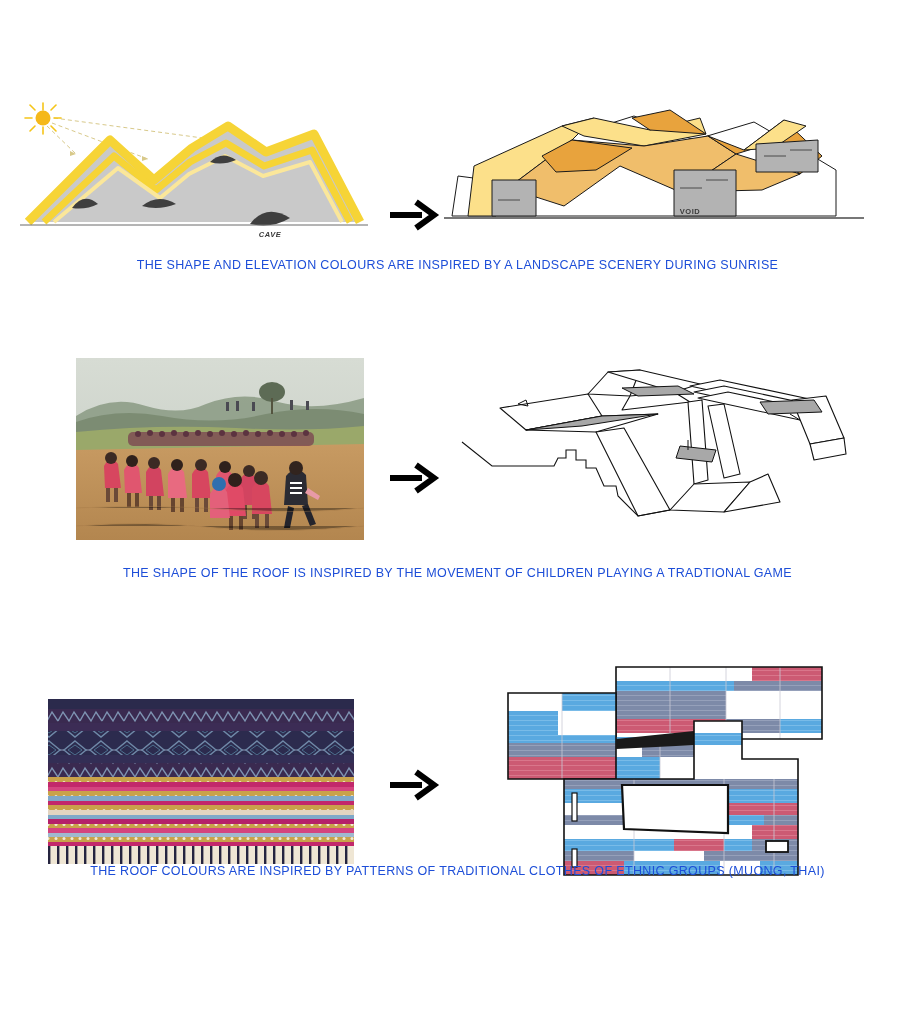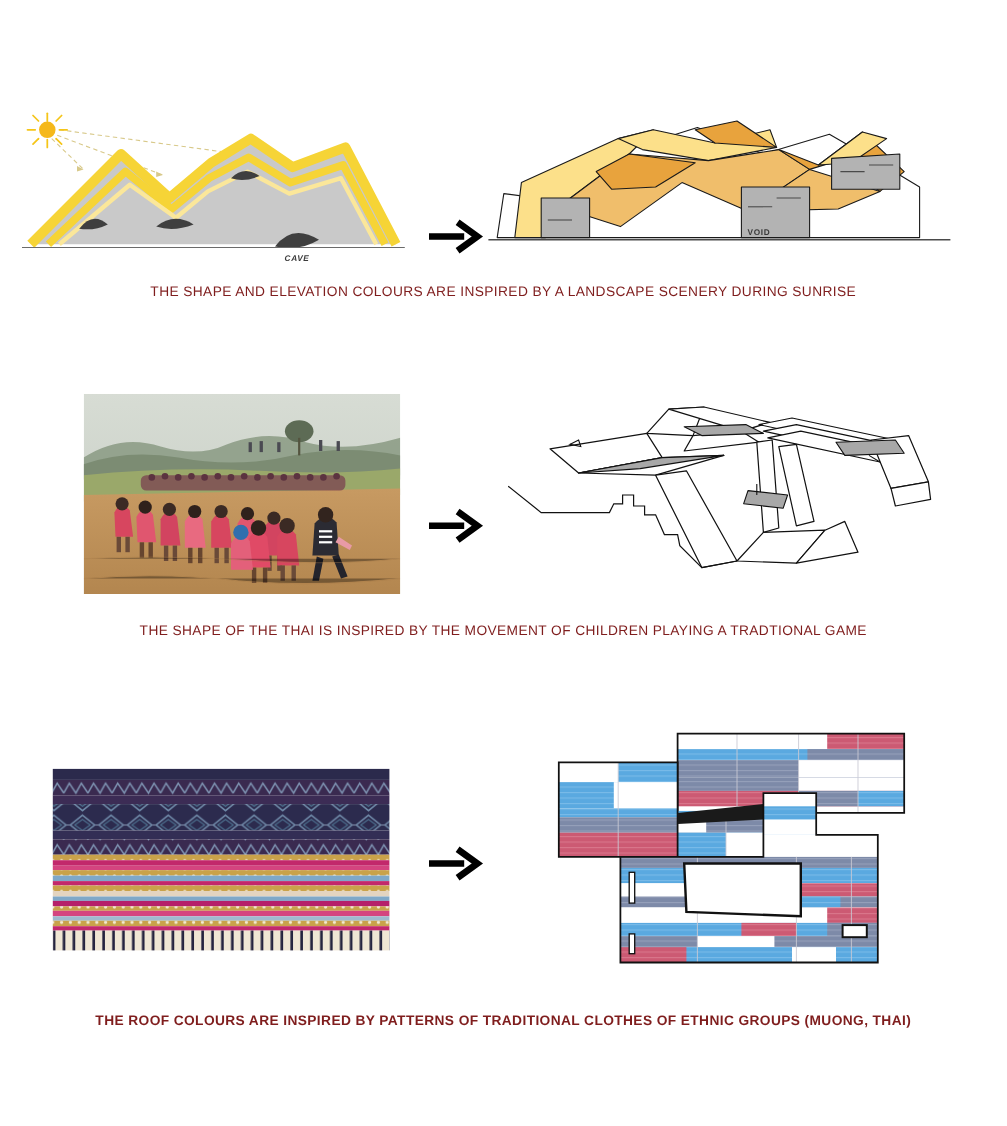--- a/index.html
+++ b/index.html
@@ -46,27 +46,27 @@
   .arrow svg { display: block; width: 100%; height: 100%; }
 
   .caption {
     position: absolute;
     left: 0;
     width: 915px;
     text-align: center;
     font-size: 12.5px;
     letter-spacing: 0.35px;
     font-weight: 400;
-    color: #7f1d1d;
+    color: #1d4ed8;
     white-space: nowrap;
     font-family: "Liberation Sans", sans-serif;
   }
   #caption-1 { top: 258px; }
   #caption-2 { top: 566px; }
-  #caption-3 { top: 921px; font-weight: bold; }
+  #caption-3 { top: 864px; }
 
   
   #landscape-illustration { left: 14px;  width: 360px; height: 150px; font-style: italic; }
   #elevation-drawing      { left: 444px; width: 420px; height: 140px; }
   #landscape-illustration svg,
   #elevation-drawing svg { display: block; width: 100%; height: 100%; overflow: visible; }
   #arrow-1 { left: 386px; top: 96px; }
 
   .ground-label {
     font-size: 7.5px;
@@ -391,21 +391,21 @@
         </g>
 
         <g fill="none" stroke="#111111" stroke-width="1.1" stroke-linejoin="miter">
           <path d="M0 80 L30 104 L92 104 L96 96 L104 96 L104 88 L114 88 L114 98 L124 98 L124 106 L134 106
                    L142 124 L154 124 L156 134 L176 154 L208 148"></path>
         </g>
       </svg>
     </div>
   </div>
 
-  <div class="caption" id="caption-2">THE SHAPE OF THE THAI IS INSPIRED BY THE MOVEMENT OF CHILDREN PLAYING A TRADTIONAL GAME</div>
+  <div class="caption" id="caption-2">THE SHAPE OF THE ROOF IS INSPIRED BY THE MOVEMENT OF CHILDREN PLAYING A TRADTIONAL GAME</div>
 
   <div class="row" id="row-3">
 
     <div id="textile-photo">
       <svg viewBox="0 0 330 172" xmlns="http://www.w3.org/2000/svg" preserveAspectRatio="none">
         <defs>
           <pattern id="diamondPat" width="26" height="22" patternUnits="userSpaceOnUse">
             <rect width="26" height="22" fill="#2c2b4e"></rect>
             <path d="M13 2 L24 11 L13 20 L2 11 Z" fill="none" stroke="#6f89a8" stroke-width="1.4"></path>
             <path d="M13 6 L20 11 L13 16 L6 11 Z" fill="none" stroke="#4c6f8e" stroke-width="1"></path>

